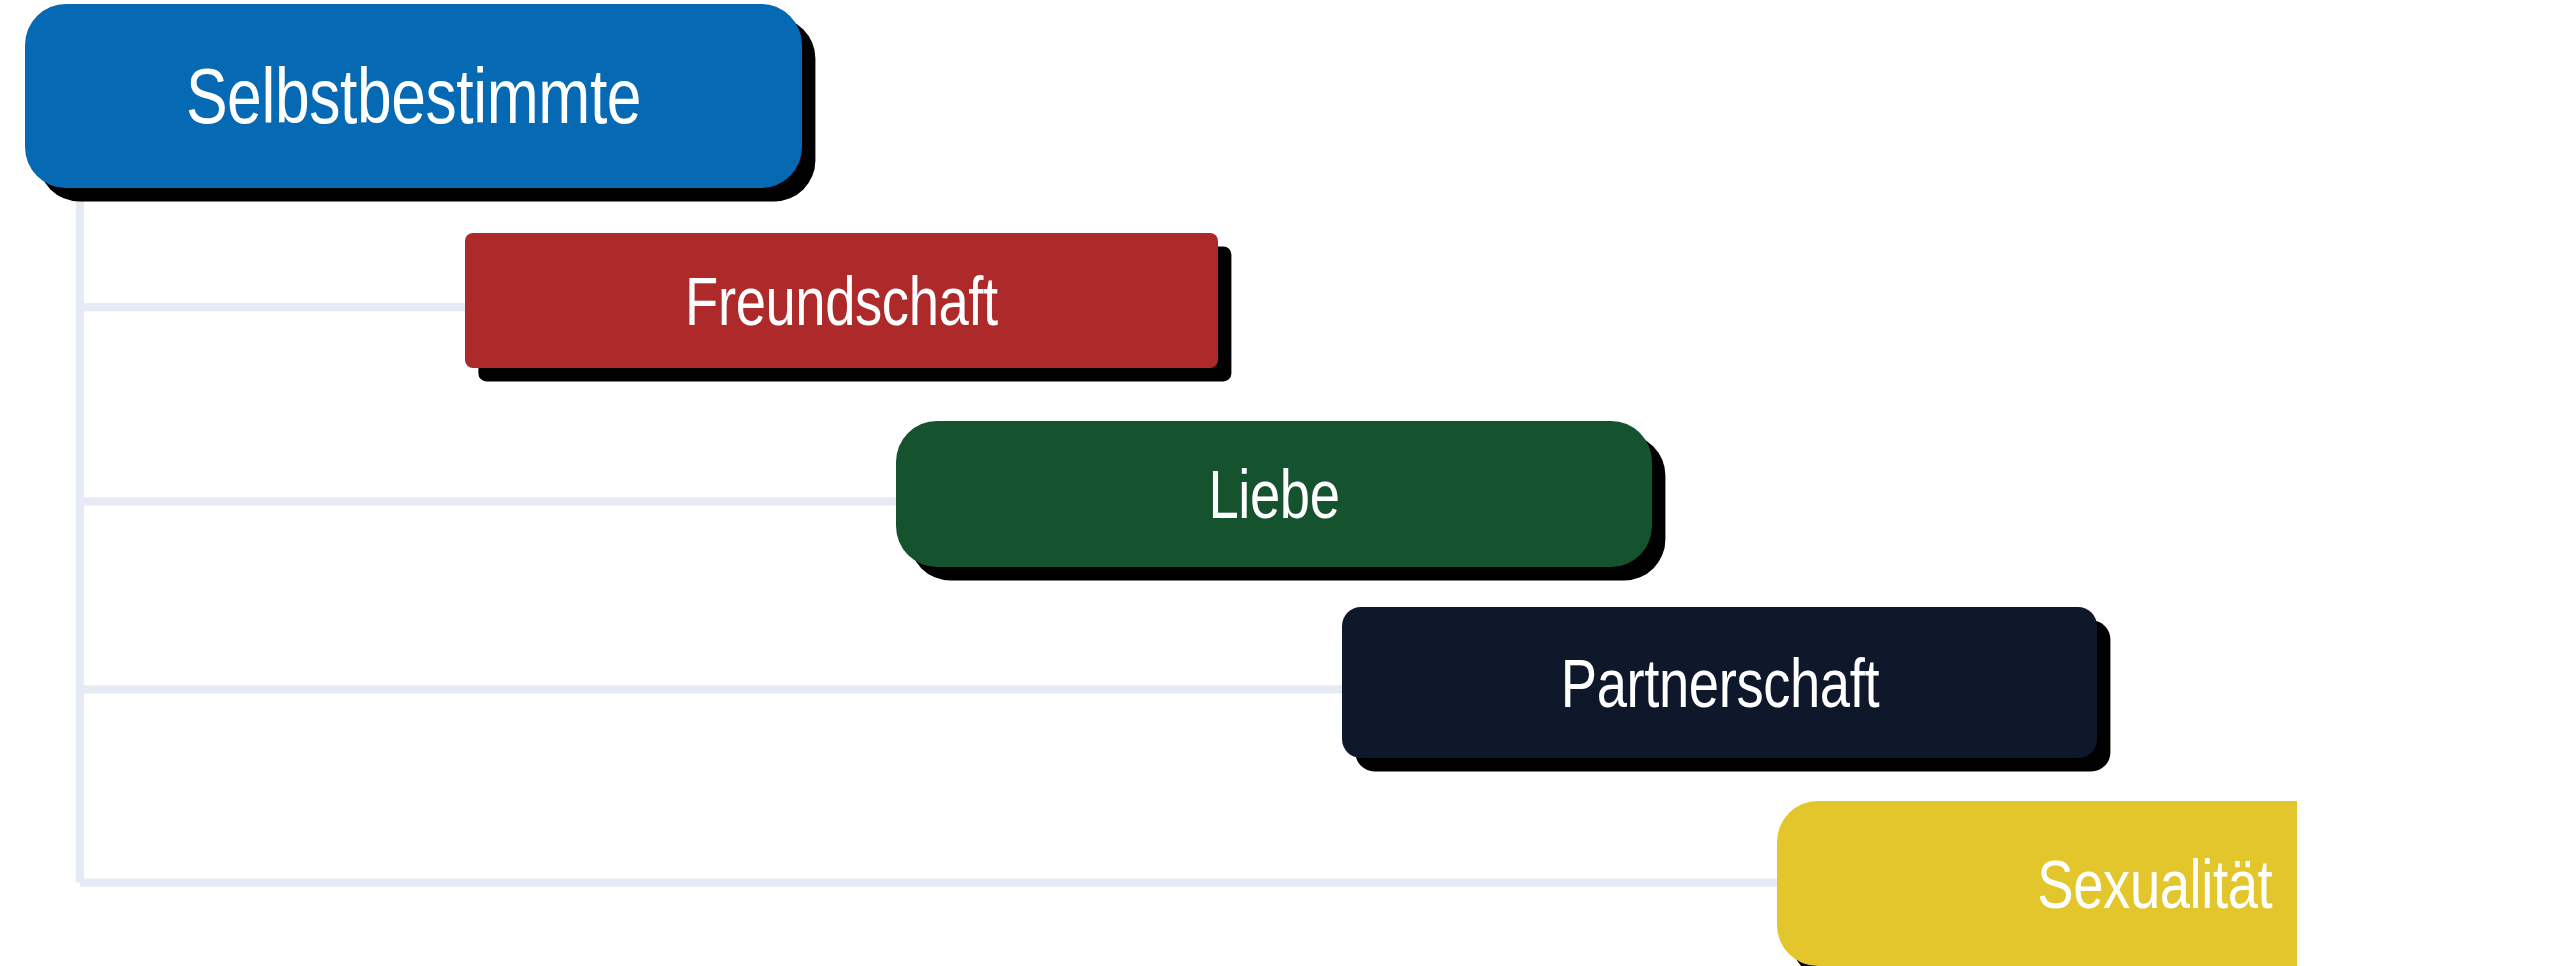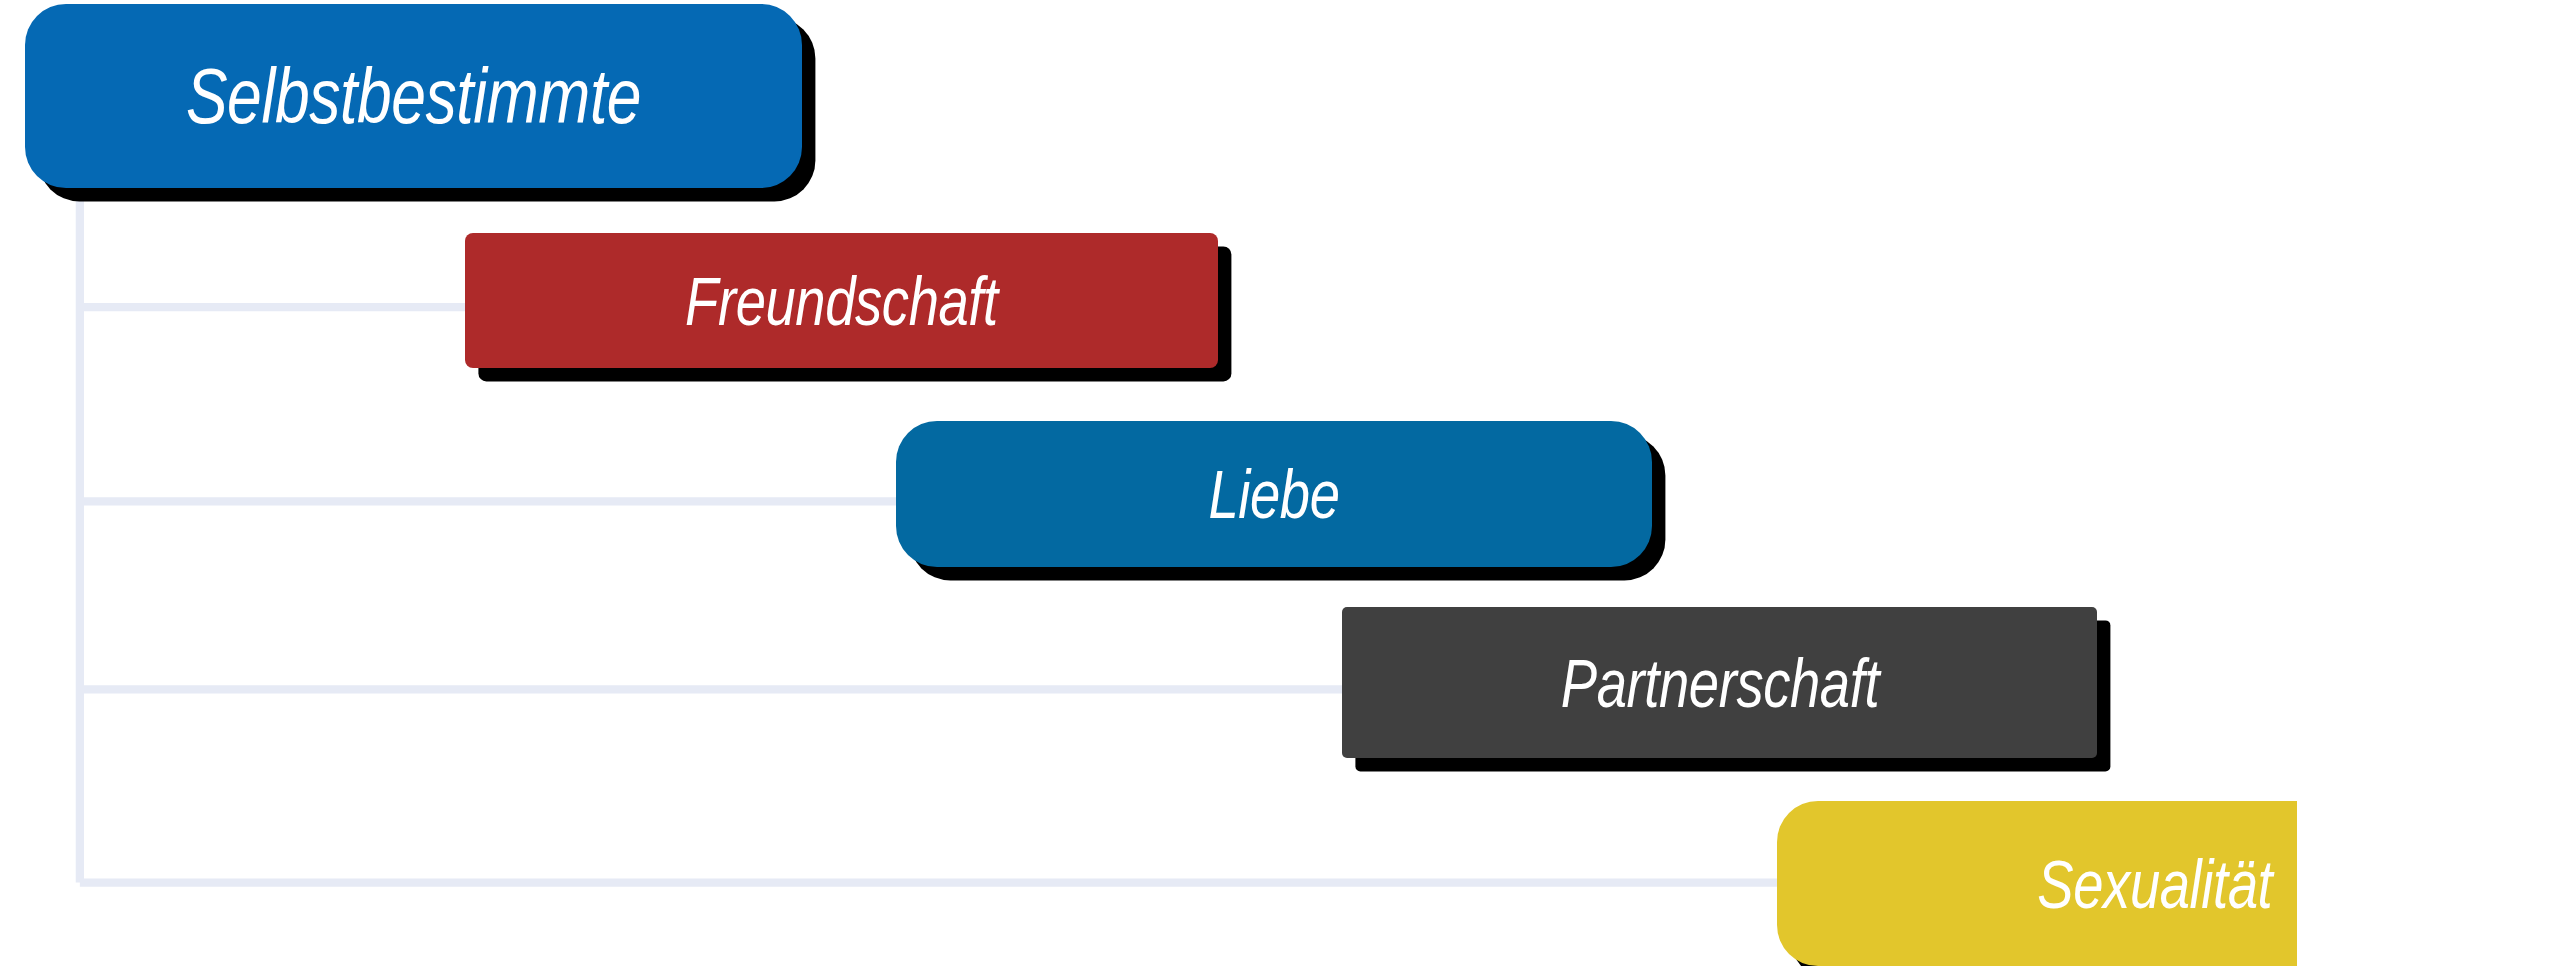--- a/index.html
+++ b/index.html
@@ -7,21 +7,20 @@
     padding: 0;
     background: #ffffff;
   }
   #stage {
     position: relative;
     width: 2297px;
     height: 966px;
     background: #ffffff;
     overflow: hidden;
     font-family: "Liberation Sans", "DejaVu Sans", sans-serif;
-    font-style: italic;
   }
 
   
   #connectors {
     position: absolute;
     left: 0;
     top: 0;
     width: 2576px;
     height: 966px;
     z-index: 1;
@@ -66,25 +65,25 @@
   </svg>
 
   <div class="node" style="left: 25px; top: 4.1px; width: 777px; height: 184px; background: rgb(5, 105, 180); color: rgb(255, 255, 255); border-radius: 41px;">
     <span class="node-label" style="font-size: 78px;">Selbstbestimmte</span>
   </div>
 
   <div class="node" style="left: 465px; top: 233px; width: 753px; height: 135px; background: rgb(174, 42, 42); color: rgb(255, 255, 255); border-radius: 8px;">
     <span class="node-label" style="font-size: 68px;">Freundschaft</span>
   </div>
 
-  <div class="node" style="left: 896px; top: 421px; width: 756px; height: 146px; background: #0369a1; color: rgb(255, 255, 255); border-radius: 41px;">
+  <div class="node" style="left: 896px; top: 421px; width: 756px; height: 146px; background: #14532d; color: rgb(255, 255, 255); border-radius: 41px;">
     <span class="node-label" style="font-size: 68px;">Liebe</span>
   </div>
 
-  <div class="node" style="left: 1342px; top: 607px; width: 755px; height: 151px; background: #404040; color: rgb(255, 255, 255); border-radius: 5px;">
+  <div class="node" style="left: 1342px; top: 607px; width: 755px; height: 151px; background: #0f172a; color: rgb(255, 255, 255); border-radius: 19px;">
     <span class="node-label" style="font-size: 68px;">Partnerschaft</span>
   </div>
 
   <div class="node" style="left: 1777px; top: 801px; width: 755px; height: 165px; background: rgb(226, 198, 44); color: rgb(255, 255, 255); border-radius: 41px;">
     <span class="node-label" style="font-size: 68px;">Sexualität</span>
   </div>
 
 </div>
 
 

